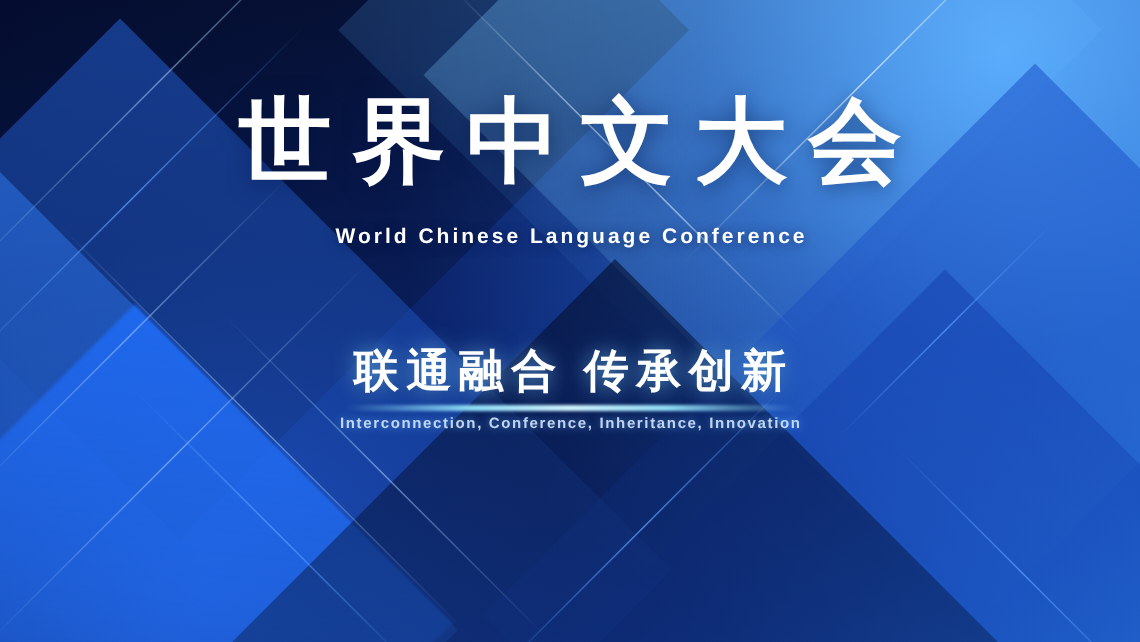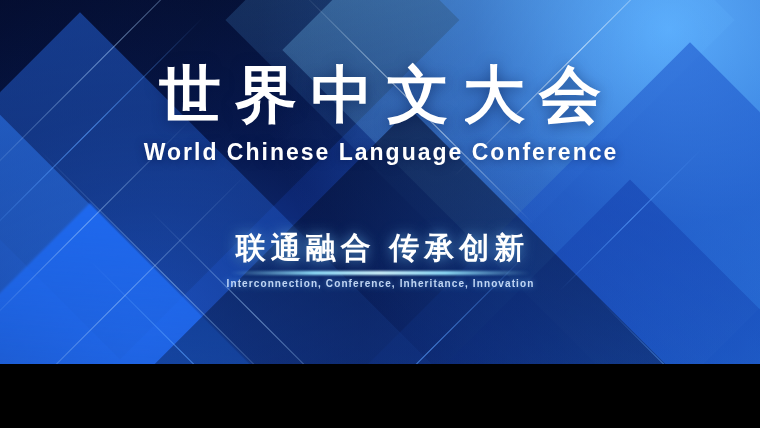--- a/index.html
+++ b/index.html
@@ -1,17 +1,17 @@
 <!DOCTYPE html>
 <html><head>
 <meta charset="utf-8">
 <style>
   html,body{margin:0;padding:0;background:#000;}
   #poster{
-    position:relative;width:760px;height:364px;overflow:hidden;
+    position:relative;width:760px;height:428px;overflow:hidden;
     font-family:"Liberation Sans","DejaVu Sans",sans-serif;
     background:
       radial-gradient(circle at 88% 8%, rgba(80,165,255,0.95) 0%, rgba(40,110,220,0.45) 26%, rgba(0,0,0,0) 55%),
       radial-gradient(circle at 18% 92%, rgba(30,90,215,0.75) 0%, rgba(12,45,140,0.35) 32%, rgba(0,0,0,0) 62%),
       linear-gradient(118deg, #050e33 0%, #07143d 22%, #0c2160 44%, #143a96 66%, #1f62c9 86%, #2a78dd 100%);
   }
   .layer{position:absolute;inset:0;}
   .facet{position:absolute;}
   
   .p1{left:-180px;top:120px;width:520px;height:520px;
@@ -47,21 +47,21 @@
   .ln.b{background:linear-gradient(90deg,rgba(60,130,255,0.0),rgba(90,160,255,0.75),rgba(60,130,255,0.0));}
   .ln.c{background:linear-gradient(90deg,rgba(190,225,255,0.0),rgba(220,240,255,0.8),rgba(190,225,255,0.0));}
   
   .content{position:absolute;inset:0;display:flex;flex-direction:column;align-items:center;}
   .title{
     margin-top:62px;font-size:62px;font-weight:700;color:#ffffff;
     letter-spacing:14px;text-indent:14px;line-height:1.05;
     text-shadow:0 2px 14px rgba(0,20,70,0.55);
   }
   .subtitle{
-    margin-top:12px;font-size:23px;font-weight:700;color:#ffffff;
+    margin-top:22px;font-size:14px;font-weight:700;color:#ffffff;
     letter-spacing:2.0px;text-indent:2px;
     text-shadow:0 1px 8px rgba(0,20,70,0.6);
   }
   .tagwrap{margin-top:62px;display:flex;flex-direction:column;align-items:center;position:relative;}
   .tagline{
     font-size:30px;font-weight:700;color:#ffffff;letter-spacing:5px;text-indent:5px;
     text-shadow:0 0 14px rgba(120,200,255,0.75),0 2px 10px rgba(0,25,80,0.6);
   }
   .glow{
     position:relative;margin-top:2px;width:300px;height:4px;

